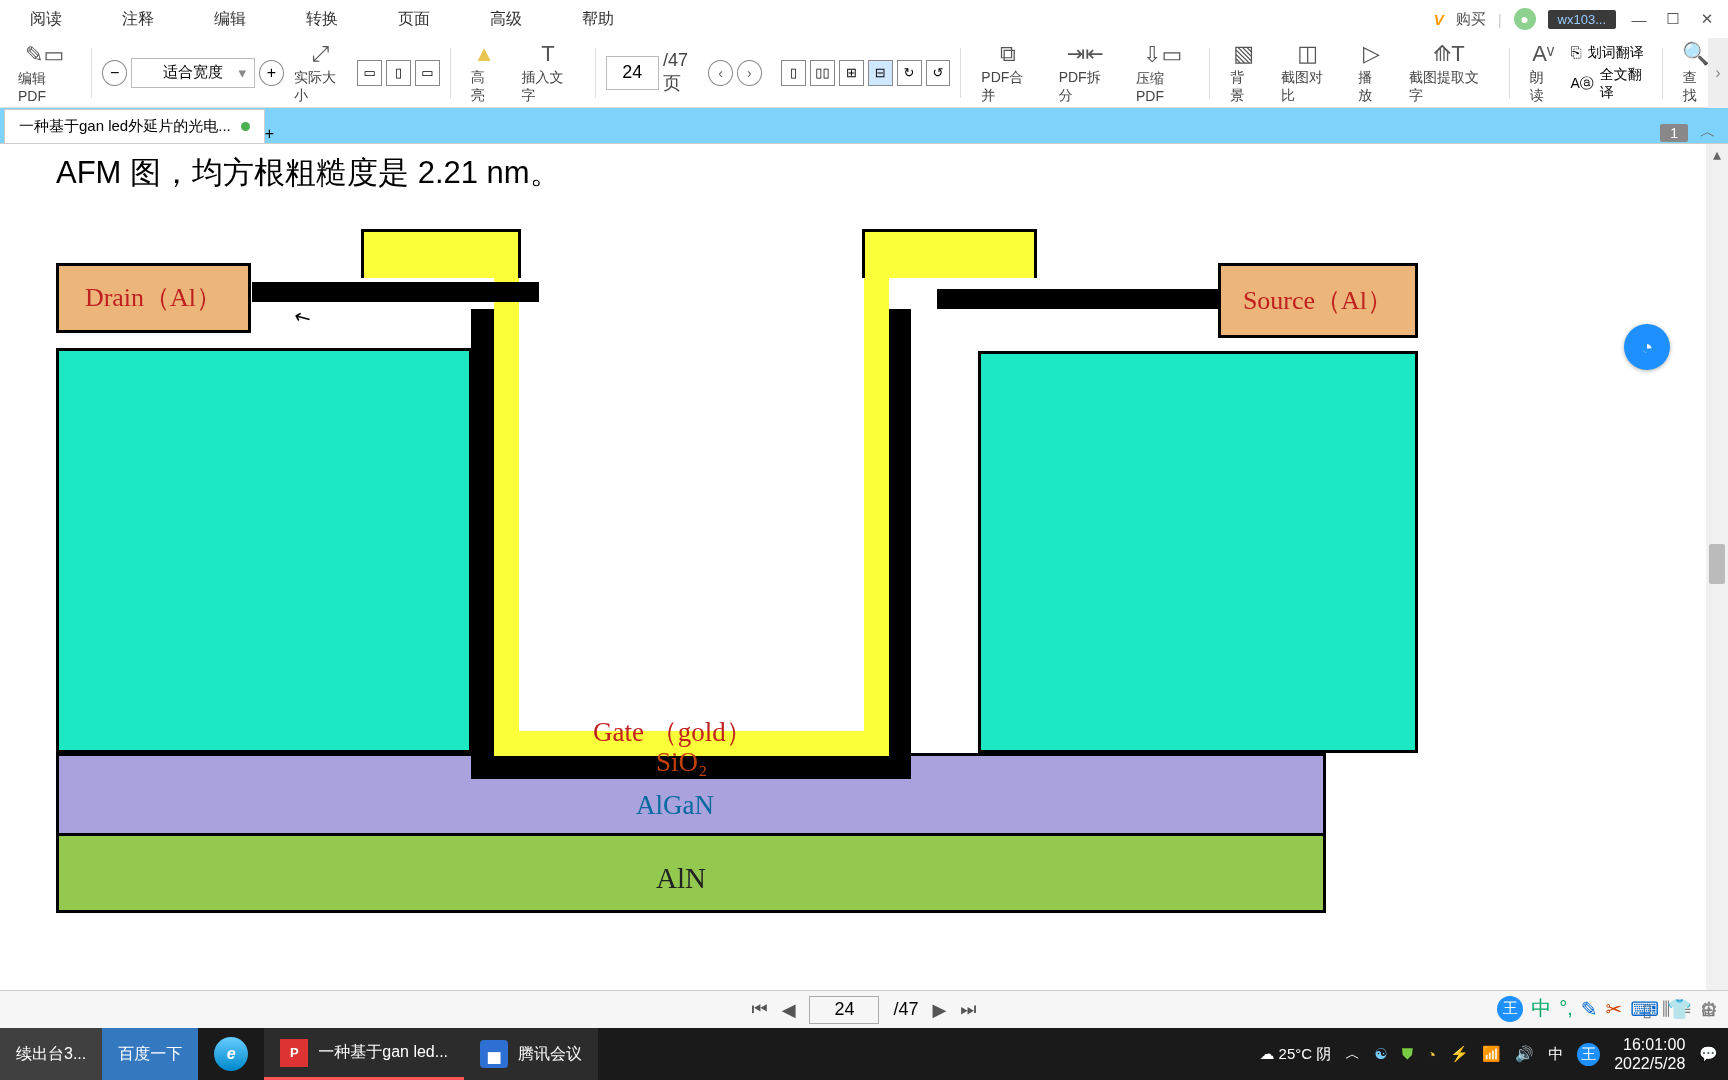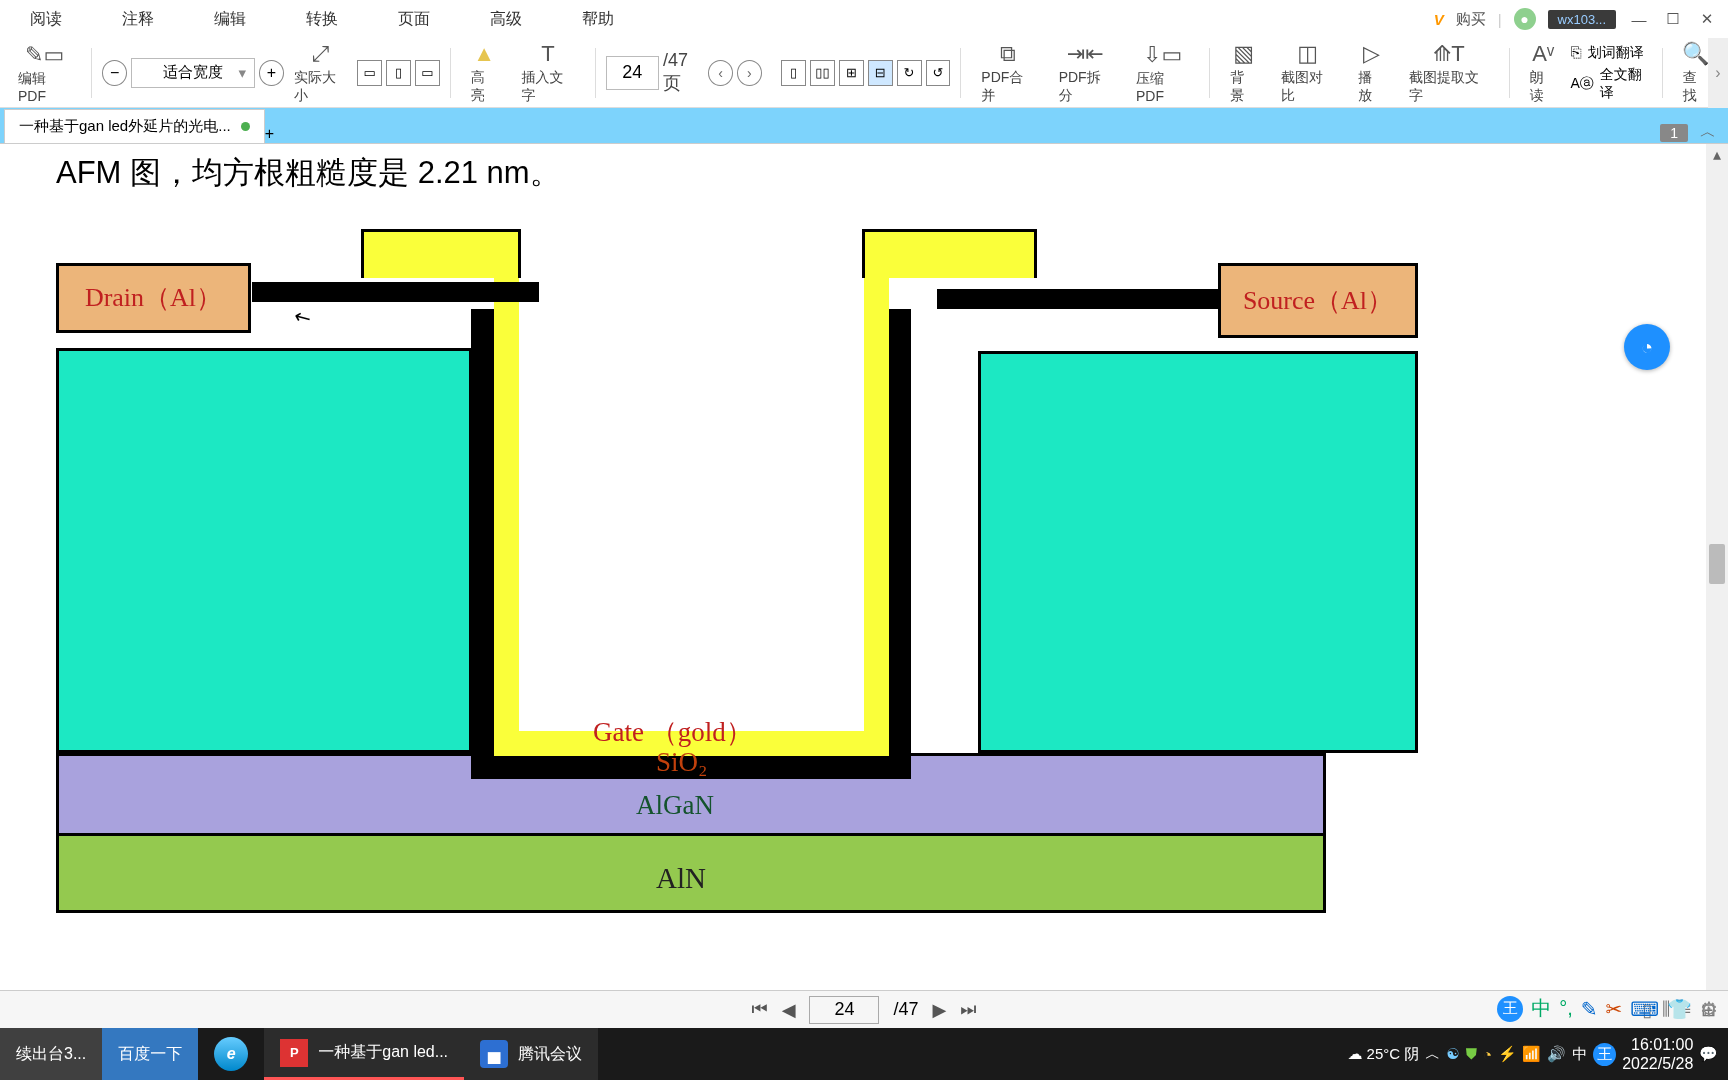--- a/index.html
+++ b/index.html
@@ -61,40 +61,40 @@
 .gate .hollow{position:absolute;left:25px;top:0;right:25px;bottom:25px;background:#fff;}
 .gateTopL{position:absolute;top:-49px;left:-133px;width:160px;height:49px;background:#faff3a;border:3px solid #000;border-bottom:none;}
 .gateTopR{position:absolute;top:-49px;right:-148px;width:175px;height:49px;background:#faff3a;border:3px solid #000;border-bottom:none;}
 .blackTopL{position:absolute;top:19px;left:196px;width:287px;height:20px;background:#000;}
 .blackTopR{position:absolute;top:26px;right:194px;width:287px;height:20px;background:#000;}
 .drain{position:absolute;top:0;left:0;width:195px;height:70px;background:#ecb57a;border:3px solid #000;display:flex;align-items:center;justify-content:center;font-size:26px;color:#c02020;font-family:"Times New Roman",serif;}
 .source{position:absolute;top:0;right:0;width:200px;height:75px;background:#ecb57a;border:3px solid #000;display:flex;align-items:center;justify-content:center;font-size:26px;color:#c02020;font-family:"Times New Roman",serif;}
 .lbl{position:absolute;font-family:"Times New Roman",serif;font-size:27px;}
 .lbl.gatelbl{left:537px;bottom:163px;color:#c02020;}
 .lbl.sio2lbl{left:600px;bottom:135px;color:#c2410c;}
-.lbl.alganlbl{left:580px;bottom:92px;color:#14532d;}
+.lbl.alganlbl{left:580px;bottom:92px;color:#0369a1;}
 .lbl.alnlbl{left:600px;bottom:18px;color:#222;font-size:29px;}
 .cursor{position:absolute;top:42px;left:238px;font-size:20px;color:#000;transform:rotate(-30deg);}
 
 
 .pagenav{position:absolute;left:0;right:0;bottom:52px;height:38px;background:#f6f6f6;border-top:1px solid #ccc;display:flex;align-items:center;justify-content:center;gap:14px;font-size:18px;}
 .pagenav .pg{border:1px solid #aaa;width:70px;height:28px;display:flex;align-items:center;justify-content:center;}
 .pagenav .nav{color:#555;font-size:18px;}
 .pagenav .grpR{position:absolute;right:12px;display:flex;gap:10px;align-items:center;}
 .pagenav .grpR span{color:#777;}
 .xuetu{position:absolute;right:10px;bottom:58px;display:flex;gap:8px;align-items:center;}
 .xuetu .c{width:26px;height:26px;border-radius:50%;background:#1e90ff;color:#fff;font-size:15px;display:flex;align-items:center;justify-content:center;}
 .xuetu .i{font-size:20px;color:#0a6;}
 
 
 .taskbar{position:absolute;bottom:0;left:0;right:0;height:52px;background:#1a1a1a;display:flex;align-items:center;color:#fff;font-size:16px;}
 .taskbar .tb{height:52px;padding:0 16px;display:flex;align-items:center;gap:10px;}
 .taskbar .tb.active{background:#3478c0;}
 .taskbar .tb.doc{background:#2c2c2c;border-bottom:3px solid #f55;}
-.taskbar .tray{margin-left:auto;display:flex;align-items:center;gap:6px;padding-right:10px;font-size:15px;}
+.taskbar .tray{margin-left:auto;display:flex;align-items:center;gap:14px;padding-right:10px;font-size:15px;}
 .taskbar .clock{text-align:right;line-height:1.2;font-size:16px;}
 .ie{width:34px;height:34px;border-radius:50%;background:linear-gradient(#6cf,#08c);display:flex;align-items:center;justify-content:center;font-style:italic;font-weight:bold;color:#fff;}
 .pdfico{width:28px;height:28px;background:#d33;display:flex;align-items:center;justify-content:center;font-size:13px;font-weight:bold;}
 .mtico{width:28px;height:28px;background:#2d6fd2;border-radius:4px;display:flex;align-items:center;justify-content:center;}
 </style>
 </head>
 <body>
 
 <div class="menubar">
   <span class="item">阅读</span>

